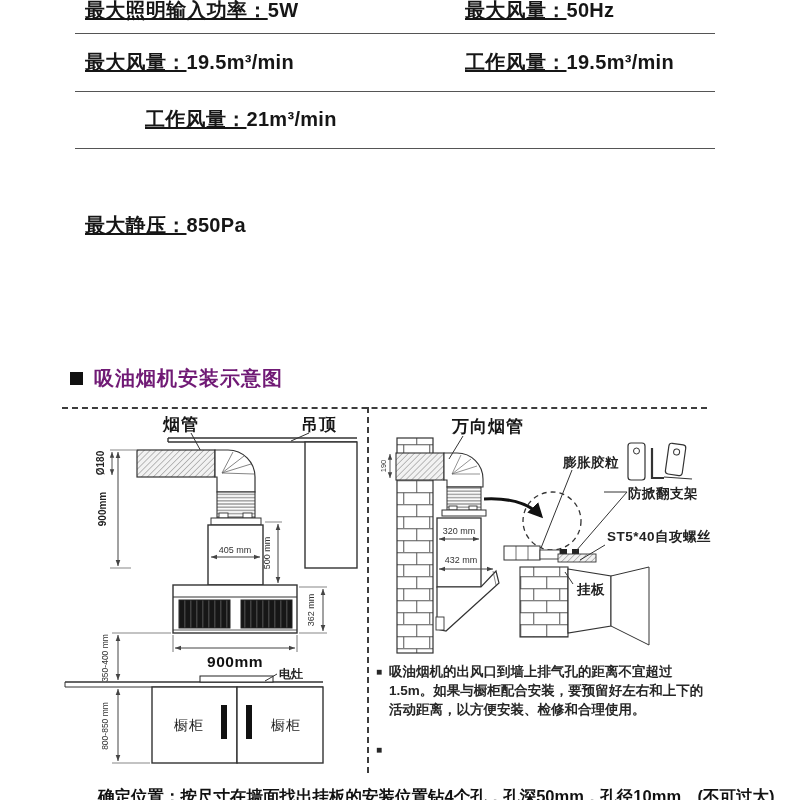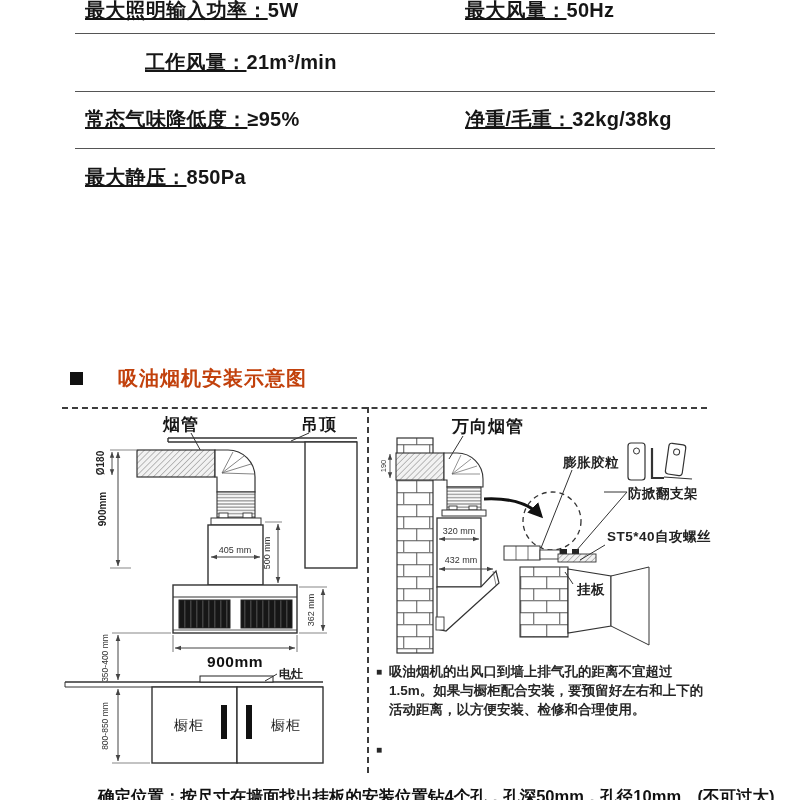--- a/index.html
+++ b/index.html
@@ -7,31 +7,31 @@
     width:790px; height:800px; position:relative; overflow:hidden;
     background:#ffffff;
     font-family:"Liberation Sans","DejaVu Sans",sans-serif;
     color:#161616;
   }
 
   
   .spec { position:absolute; left:75px; top:-13px; width:640px; }
   .spec-row { display:flex; align-items:center; height:56.5px; border-bottom:1.5px solid #555; }
   .spec-row.first { height:46px; }
-  .spec-row.last  { border-bottom:none; }
+  .spec-row.last  { border-bottom:none;margin-top:48px; }
   .cell { width:50%; box-sizing:border-box; font-size:20px; letter-spacing:0.3px; color:#161616; white-space:nowrap; }
   .cell.l { padding-left:10px; }
   .cell.r { padding-left:70px; }
   .lbl { font-weight:700;text-decoration:underline; }
   .val { font-weight:700; }
 
   
   .sec-title { position:absolute; left:70px; top:365px; display:flex; align-items:center; gap:11px; }
   .sq { width:13px; height:13px; background:#111; }
-  .sec-title-text { font-size:20px; font-weight:700; letter-spacing:1px; color:#c2410c;margin-left:24px; }
+  .sec-title-text { font-size:20px; font-weight:700; letter-spacing:1px; color:#701a75; }
 
   
   .dash-h { position:absolute; left:62px; top:407px; width:645px; height:0; border-top:2px dashed #3c3c3c; }
   .dash-v { position:absolute; left:367px; top:407px; width:0; height:366px; border-left:2px dashed #3c3c3c; }
 
   
   svg { position:absolute; overflow:visible; font-family:"Liberation Sans","DejaVu Sans",sans-serif; }
   .dim   { font-size:9px;   fill:#333; }
   .dimS  { font-size:8.5px; fill:#333; }
   .dimT  { font-size:7.5px; fill:#333; }
@@ -55,25 +55,25 @@
 </style>
 </head>
 <body>
 
 <div class="spec">
   <div class="spec-row first">
     <div class="cell l"><span class="lbl">最大照明输入功率：</span><span class="val">5W</span></div>
     <div class="cell r"><span class="lbl">最大风量：</span><span class="val">50Hz</span></div>
   </div>
   <div class="spec-row">
-    <div class="cell r"><span class="lbl">工作风量：</span><span class="val">21m³/min</span></div>
+    <div class="cell l"><span class="lbl">最大风量：</span><span class="val">19.5m³/min</span></div>
+    <div class="cell r"><span class="lbl">工作风量：</span><span class="val">19.5m³/min</span></div>
   </div>
   <div class="spec-row">
-    <div class="cell l"><span class="lbl">常态气味降低度：</span><span class="val">≥95%</span></div>
-    <div class="cell r"><span class="lbl">净重/毛重：</span><span class="val">32kg/38kg</span></div>
+    <div class="cell r"><span class="lbl">工作风量：</span><span class="val">21m³/min</span></div>
   </div>
   <div class="spec-row last">
     <div class="cell l"><span class="lbl">最大静压：</span><span class="val">850Pa</span></div>
   </div>
 </div>
 
 <div class="sec-title">
   <div class="sq"></div>
   <div class="sec-title-text">吸油烟机安装示意图</div>
 </div>

